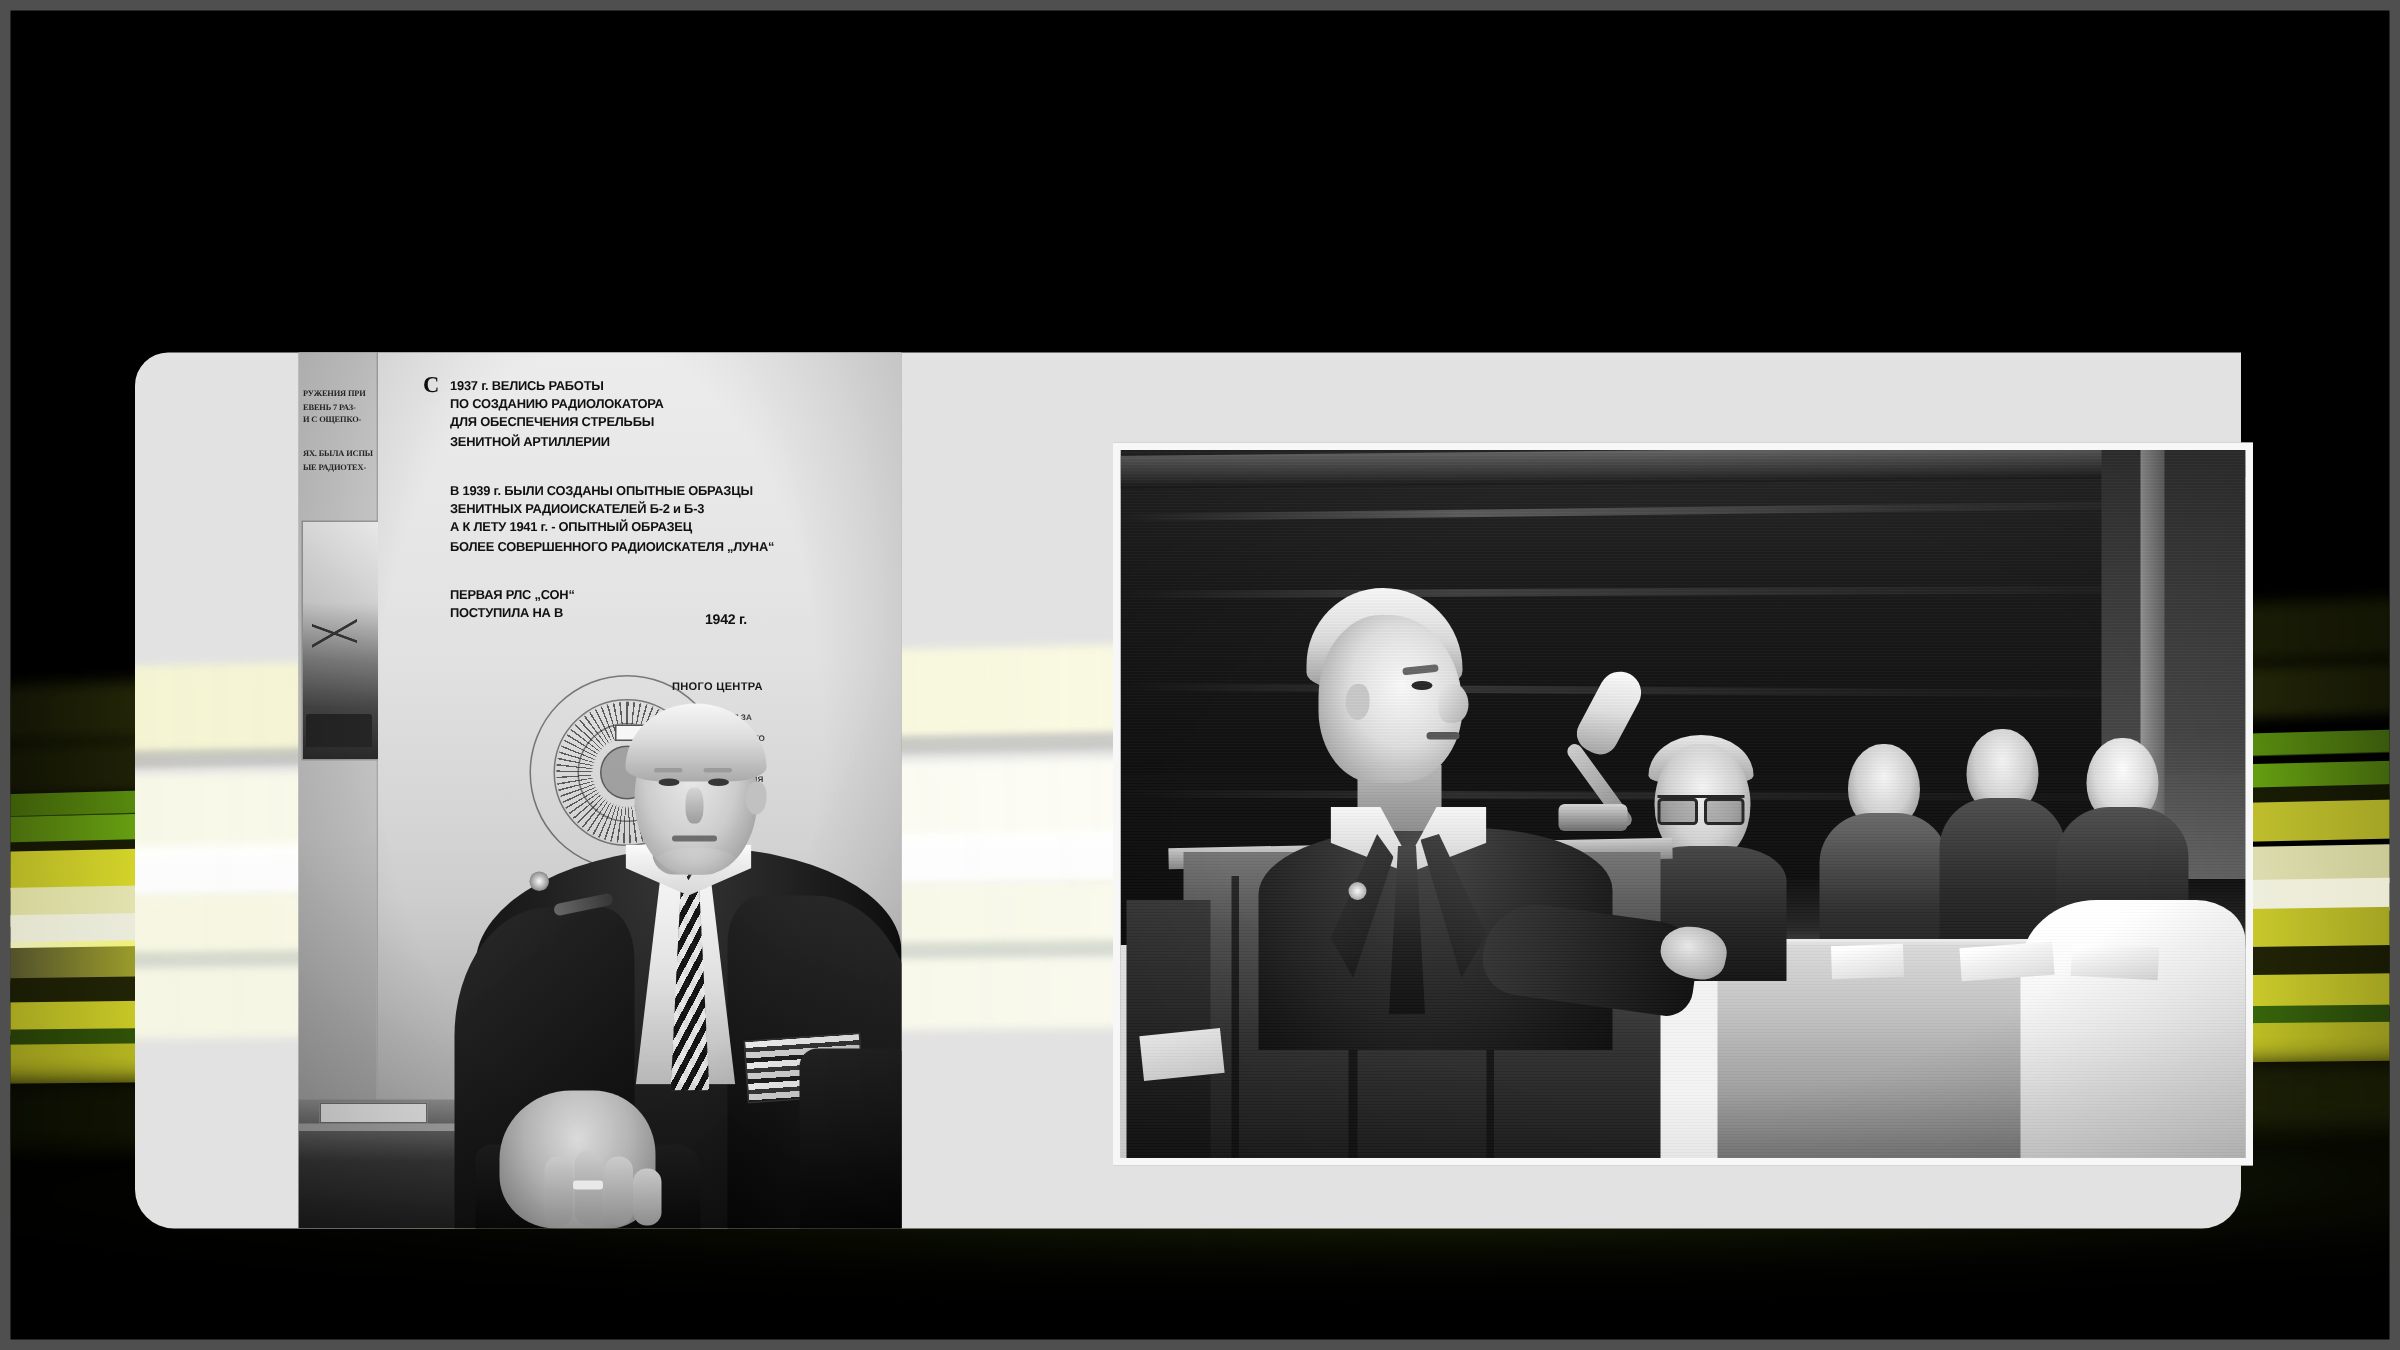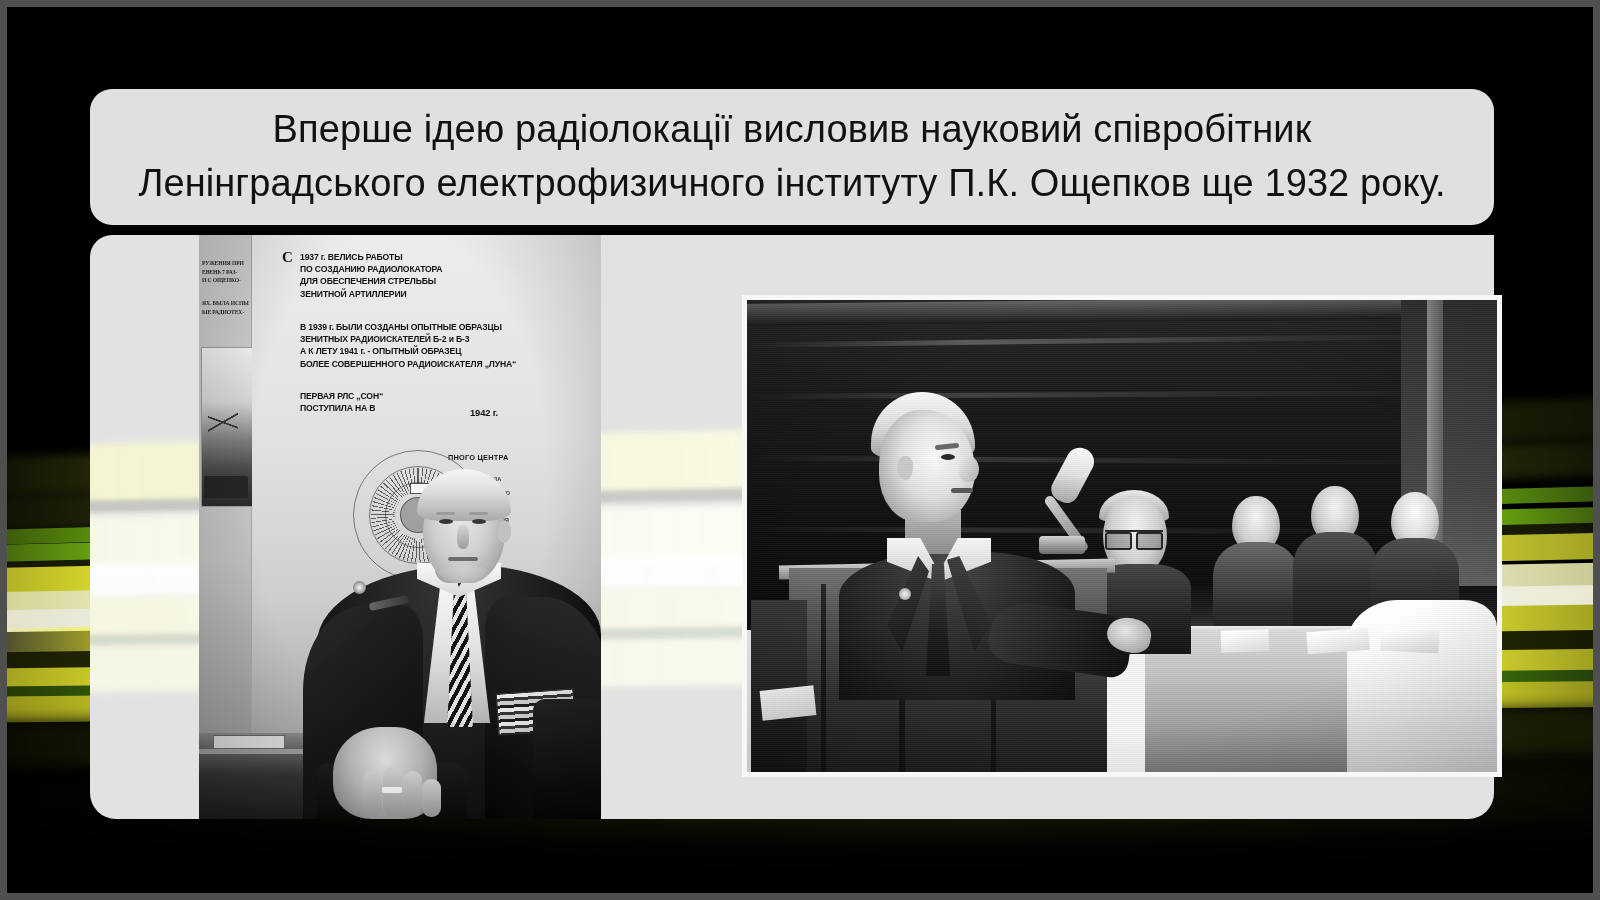--- a/index.html
+++ b/index.html
@@ -666,24 +666,20 @@
       <div class="pr pr1"></div>
       <div class="pr pr2"></div>
       <div class="pr pr3"></div>
       <div class="pr pr4"></div>
       <div class="pr pr5"></div>
       <div class="pr pr6"></div>
       <div class="pr pr7"></div>
     </div>
   </div>
 
-  <div id="title-band">
-    <div id="title-text">Вперше ідею радіолокації висловив науковий співробітник
-Ленінградського електрофизичного інституту П.К. Ощепков ще 1932 року.</div>
-  </div>
 
   <div id="photo-left" class="photo">
     <div class="lp-wall"></div>
 
     <div class="lp-panel-left">
       <div class="lp-littletext lp-lt1" style="white-space:pre-line">РУЖЕНИЯ ПРИ
 ЕВЕНЬ 7 РАЗ-
 И С ОЩЕПКО-</div>
       <div class="lp-littletext lp-lt2" style="white-space:pre-line">ЯХ. БЫЛА ИСПЫ
 ЫЕ РАДИОТЕХ-</div>

